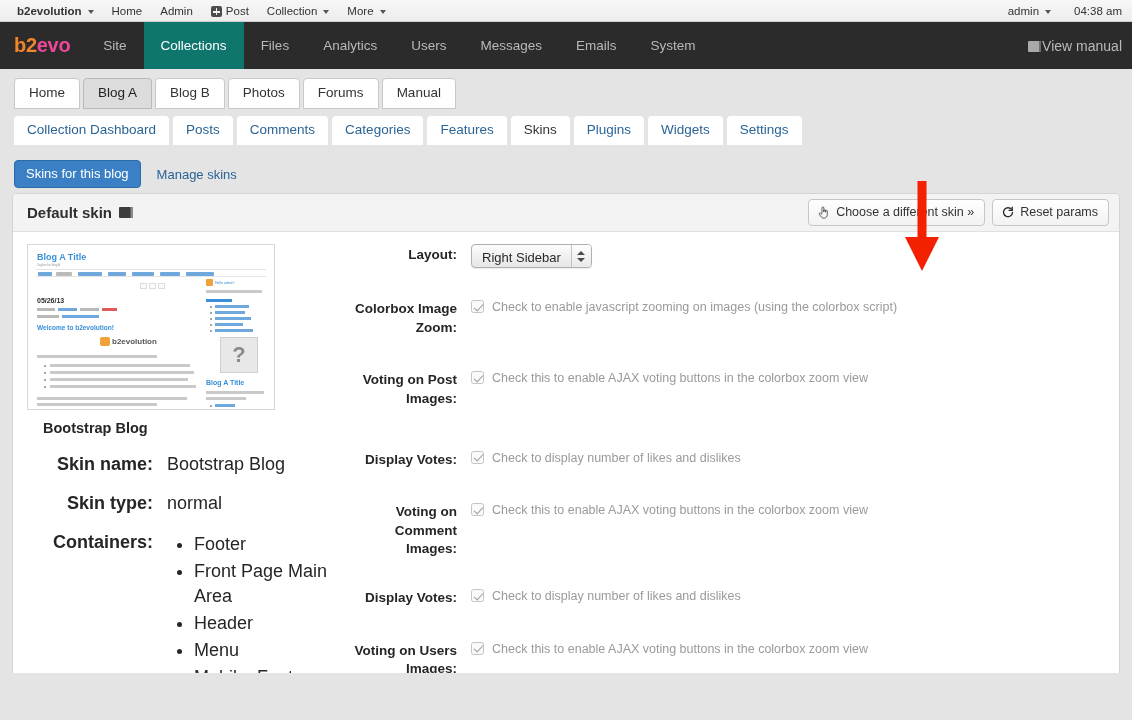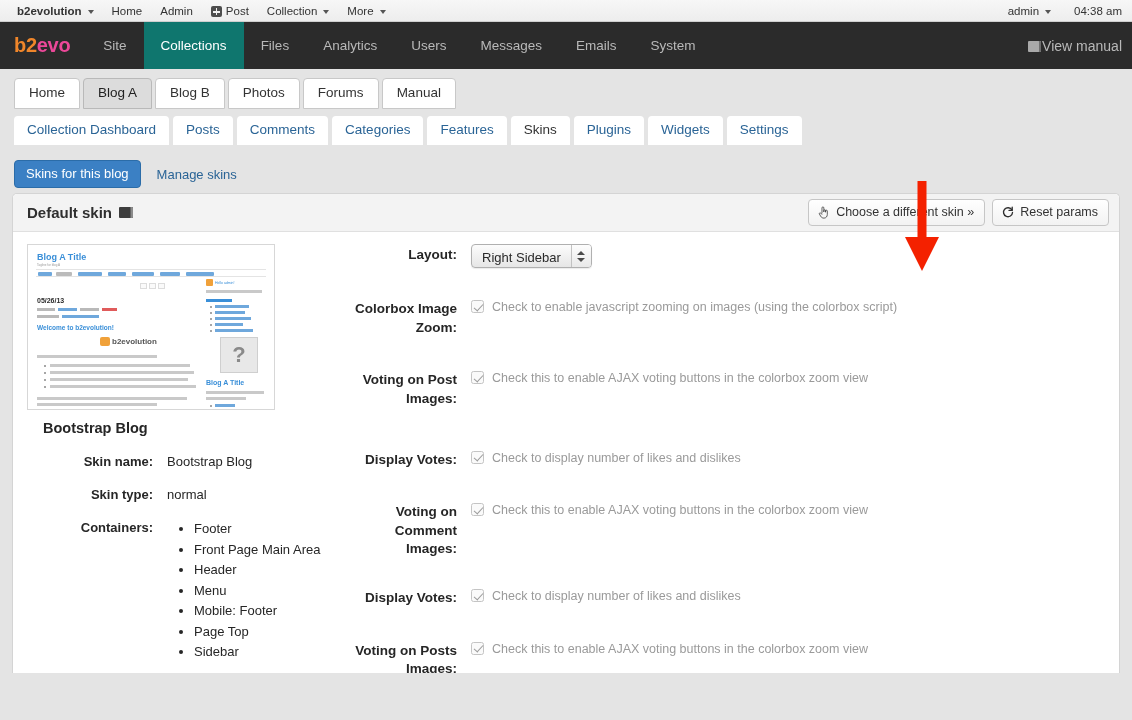--- a/index.html
+++ b/index.html
@@ -254,21 +254,21 @@
   .mini-q { position: absolute; left: 14px; top: 58px; width: 38px; height: 36px; background: #e8e8e8; border: 1px solid #cfcfcf; display: flex; align-items: center; justify-content: center; font-size: 22px; color: #8a8a8a; font-weight: bold; }
   .mini-sb-title { position: absolute; left: 0; top: 100px; color: #3a8fd8; font-weight: bold; font-size: 7px; }
 
   #skinname-h {
     font-size: 14.5px; font-weight: bold; color: #262626;
     margin: 10px 0 0 22px;
   }
   .lrow {
     display: flex;
     margin-top: 18px;
-    font-size: 13px;
+    font-size: 18px;
   }
   .lrow .lbl {
     width: 136px; flex: 0 0 136px;
     text-align: right;
     font-weight: bold;
     color: #262626;
     padding-right: 4px;
   }
   .lrow .val { color: #262626; padding-left: 10px; }
   .lrow ul { margin: 0; padding-left: 27px; }
@@ -622,21 +622,21 @@
 
         <div class="frow" style="margin-bottom:32px">
           <div class="flbl">Display Votes:</div>
           <div class="fctl">
             <span class="cbx checked"></span>
             <span class="ftext">Check to display number of likes and dislikes</span>
           </div>
         </div>
 
         <div class="frow" style="margin-bottom:32px">
-          <div class="flbl">Voting on Posts Images:</div>
+          <div class="flbl">Voting on Users Images:</div>
           <div class="fctl">
             <span class="cbx checked"></span>
             <span class="ftext">Check this to enable AJAX voting buttons in the colorbox zoom view</span>
           </div>
         </div>
 
       </div>
     </div>
   </div>
 

